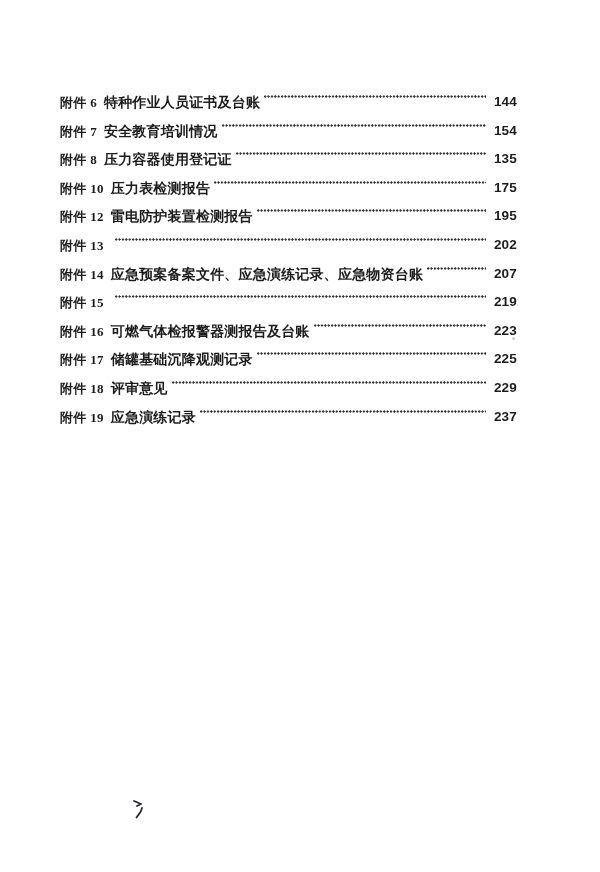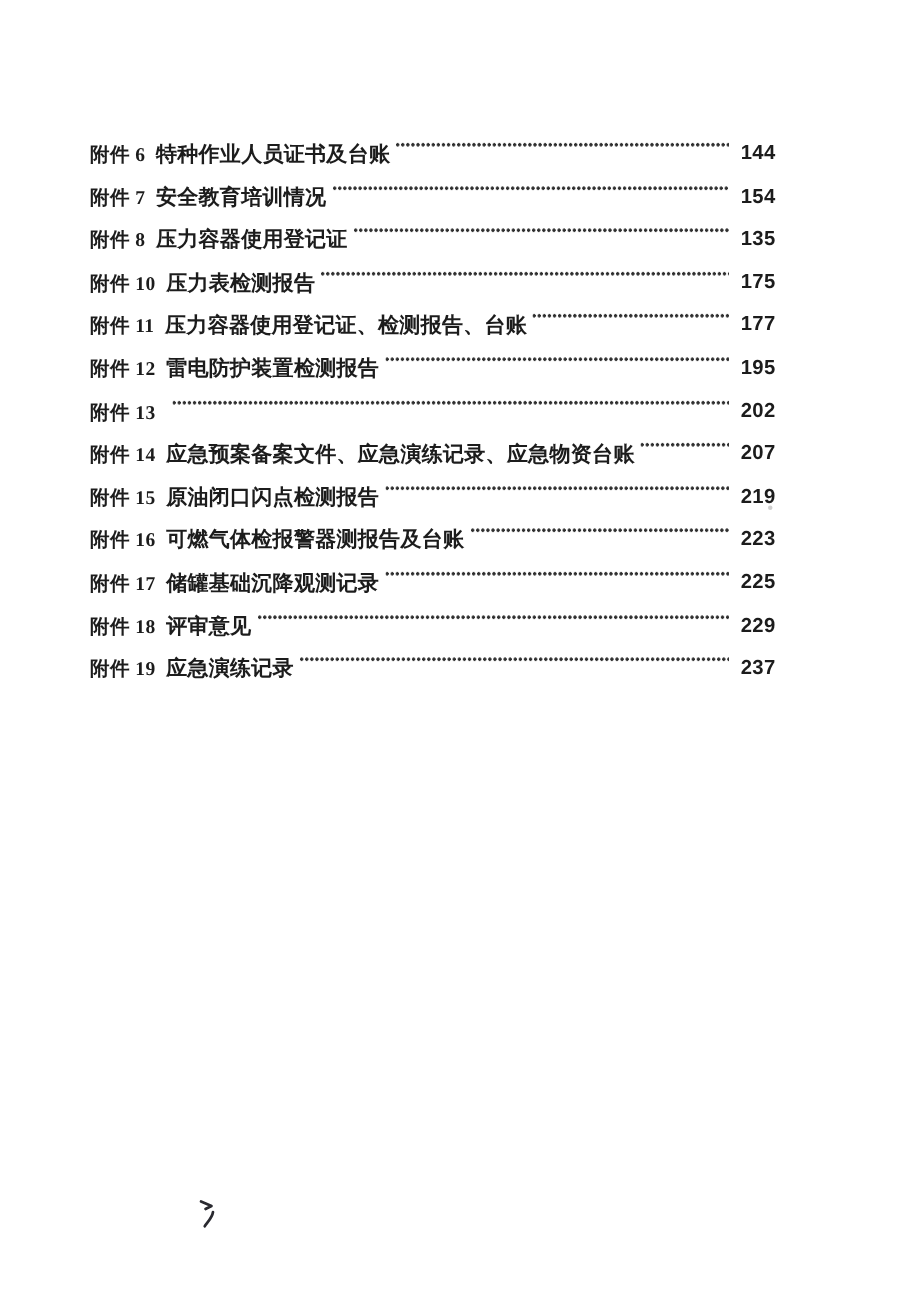--- a/index.html
+++ b/index.html
@@ -100,26 +100,20 @@
       </div>
 
 
       <div class="toc-row">
         <span class="toc-no">附件 10</span>
         <span class="toc-title">压力表检测报告</span>
         <span class="leader"></span>
         <span class="toc-page">175</span>
       </div>
 
-      <div class="toc-row">
-        <span class="toc-no">附件 11</span>
-        <span class="toc-title">压力容器使用登记证、检测报告、台账</span>
-        <span class="leader"></span>
-        <span class="toc-page">177</span>
-      </div>
 
       <div class="toc-row">
         <span class="toc-no">附件 12</span>
         <span class="toc-title">雷电防护装置检测报告</span>
         <span class="leader"></span>
         <span class="toc-page">195</span>
       </div>
 
       <div class="toc-row">
         <span class="toc-no">附件 13</span>
@@ -129,21 +123,20 @@
 
       <div class="toc-row">
         <span class="toc-no">附件 14</span>
         <span class="toc-title">应急预案备案文件、应急演练记录、应急物资台账</span>
         <span class="leader"></span>
         <span class="toc-page">207</span>
       </div>
 
       <div class="toc-row">
         <span class="toc-no">附件 15</span>
-        <span class="toc-title">原油闭口闪点检测报告</span>
         <span class="leader"></span>
         <span class="toc-page">219</span>
       </div>
 
       <div class="toc-row">
         <span class="toc-no">附件 16</span>
         <span class="toc-title">可燃气体检报警器测报告及台账</span>
         <span class="leader"></span>
         <span class="toc-page">223</span>
       </div>

